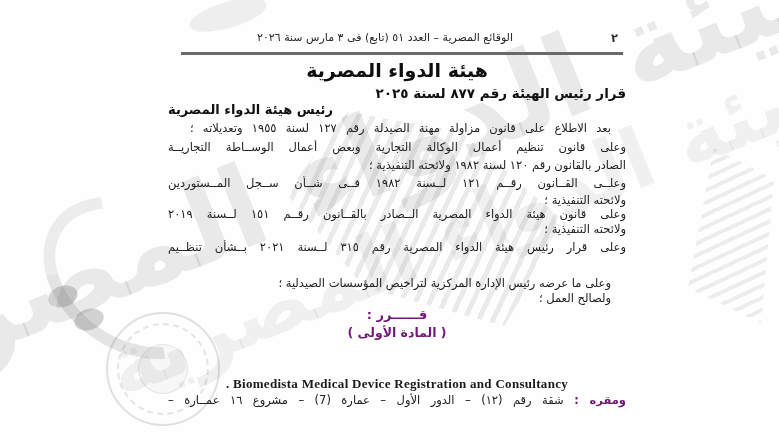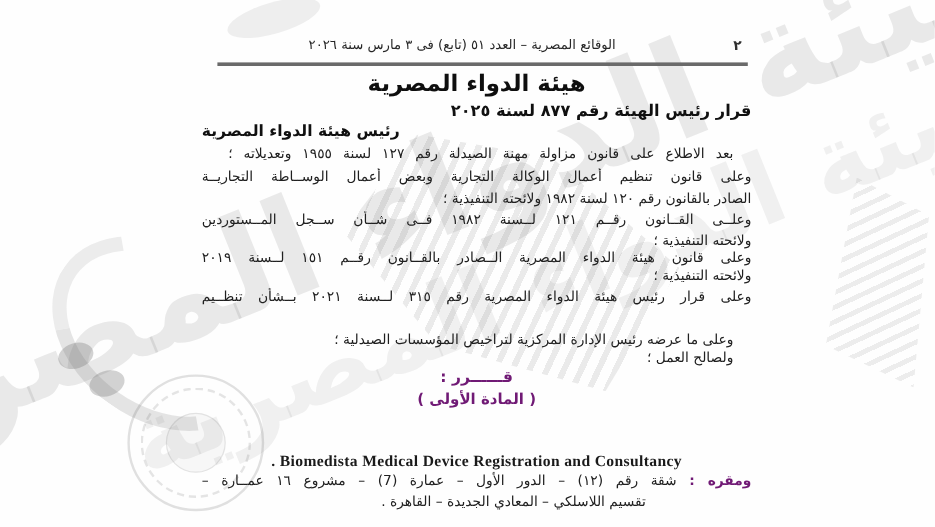--- a/index.html
+++ b/index.html
@@ -102,16 +102,15 @@
 
     <div class="ln cl b decree" style="top:307px">قــــــرر :</div>
     <div class="ln cl b article-h" style="top:325px">( المادة الأولى )</div>
 
     <div class="ln cl latin" style="top:376px;height:17px">. Biomedista Medical Device Registration and Consultancy</div>
 
     <div class="ln jl" style="top:393px">
       <span class="b">ومقره :</span>
       <span>شقة رقم (١٢) – الدور الأول – عمارة (7) – مشروع ١٦ عمــارة –</span>
     </div>
-    <div class="ln rl addr-tail" style="top:411px">تقسيم اللاسلكي – المعادي الجديدة – القاهرة .</div>
 
   </div>
 </div>
 
 </body></html>

